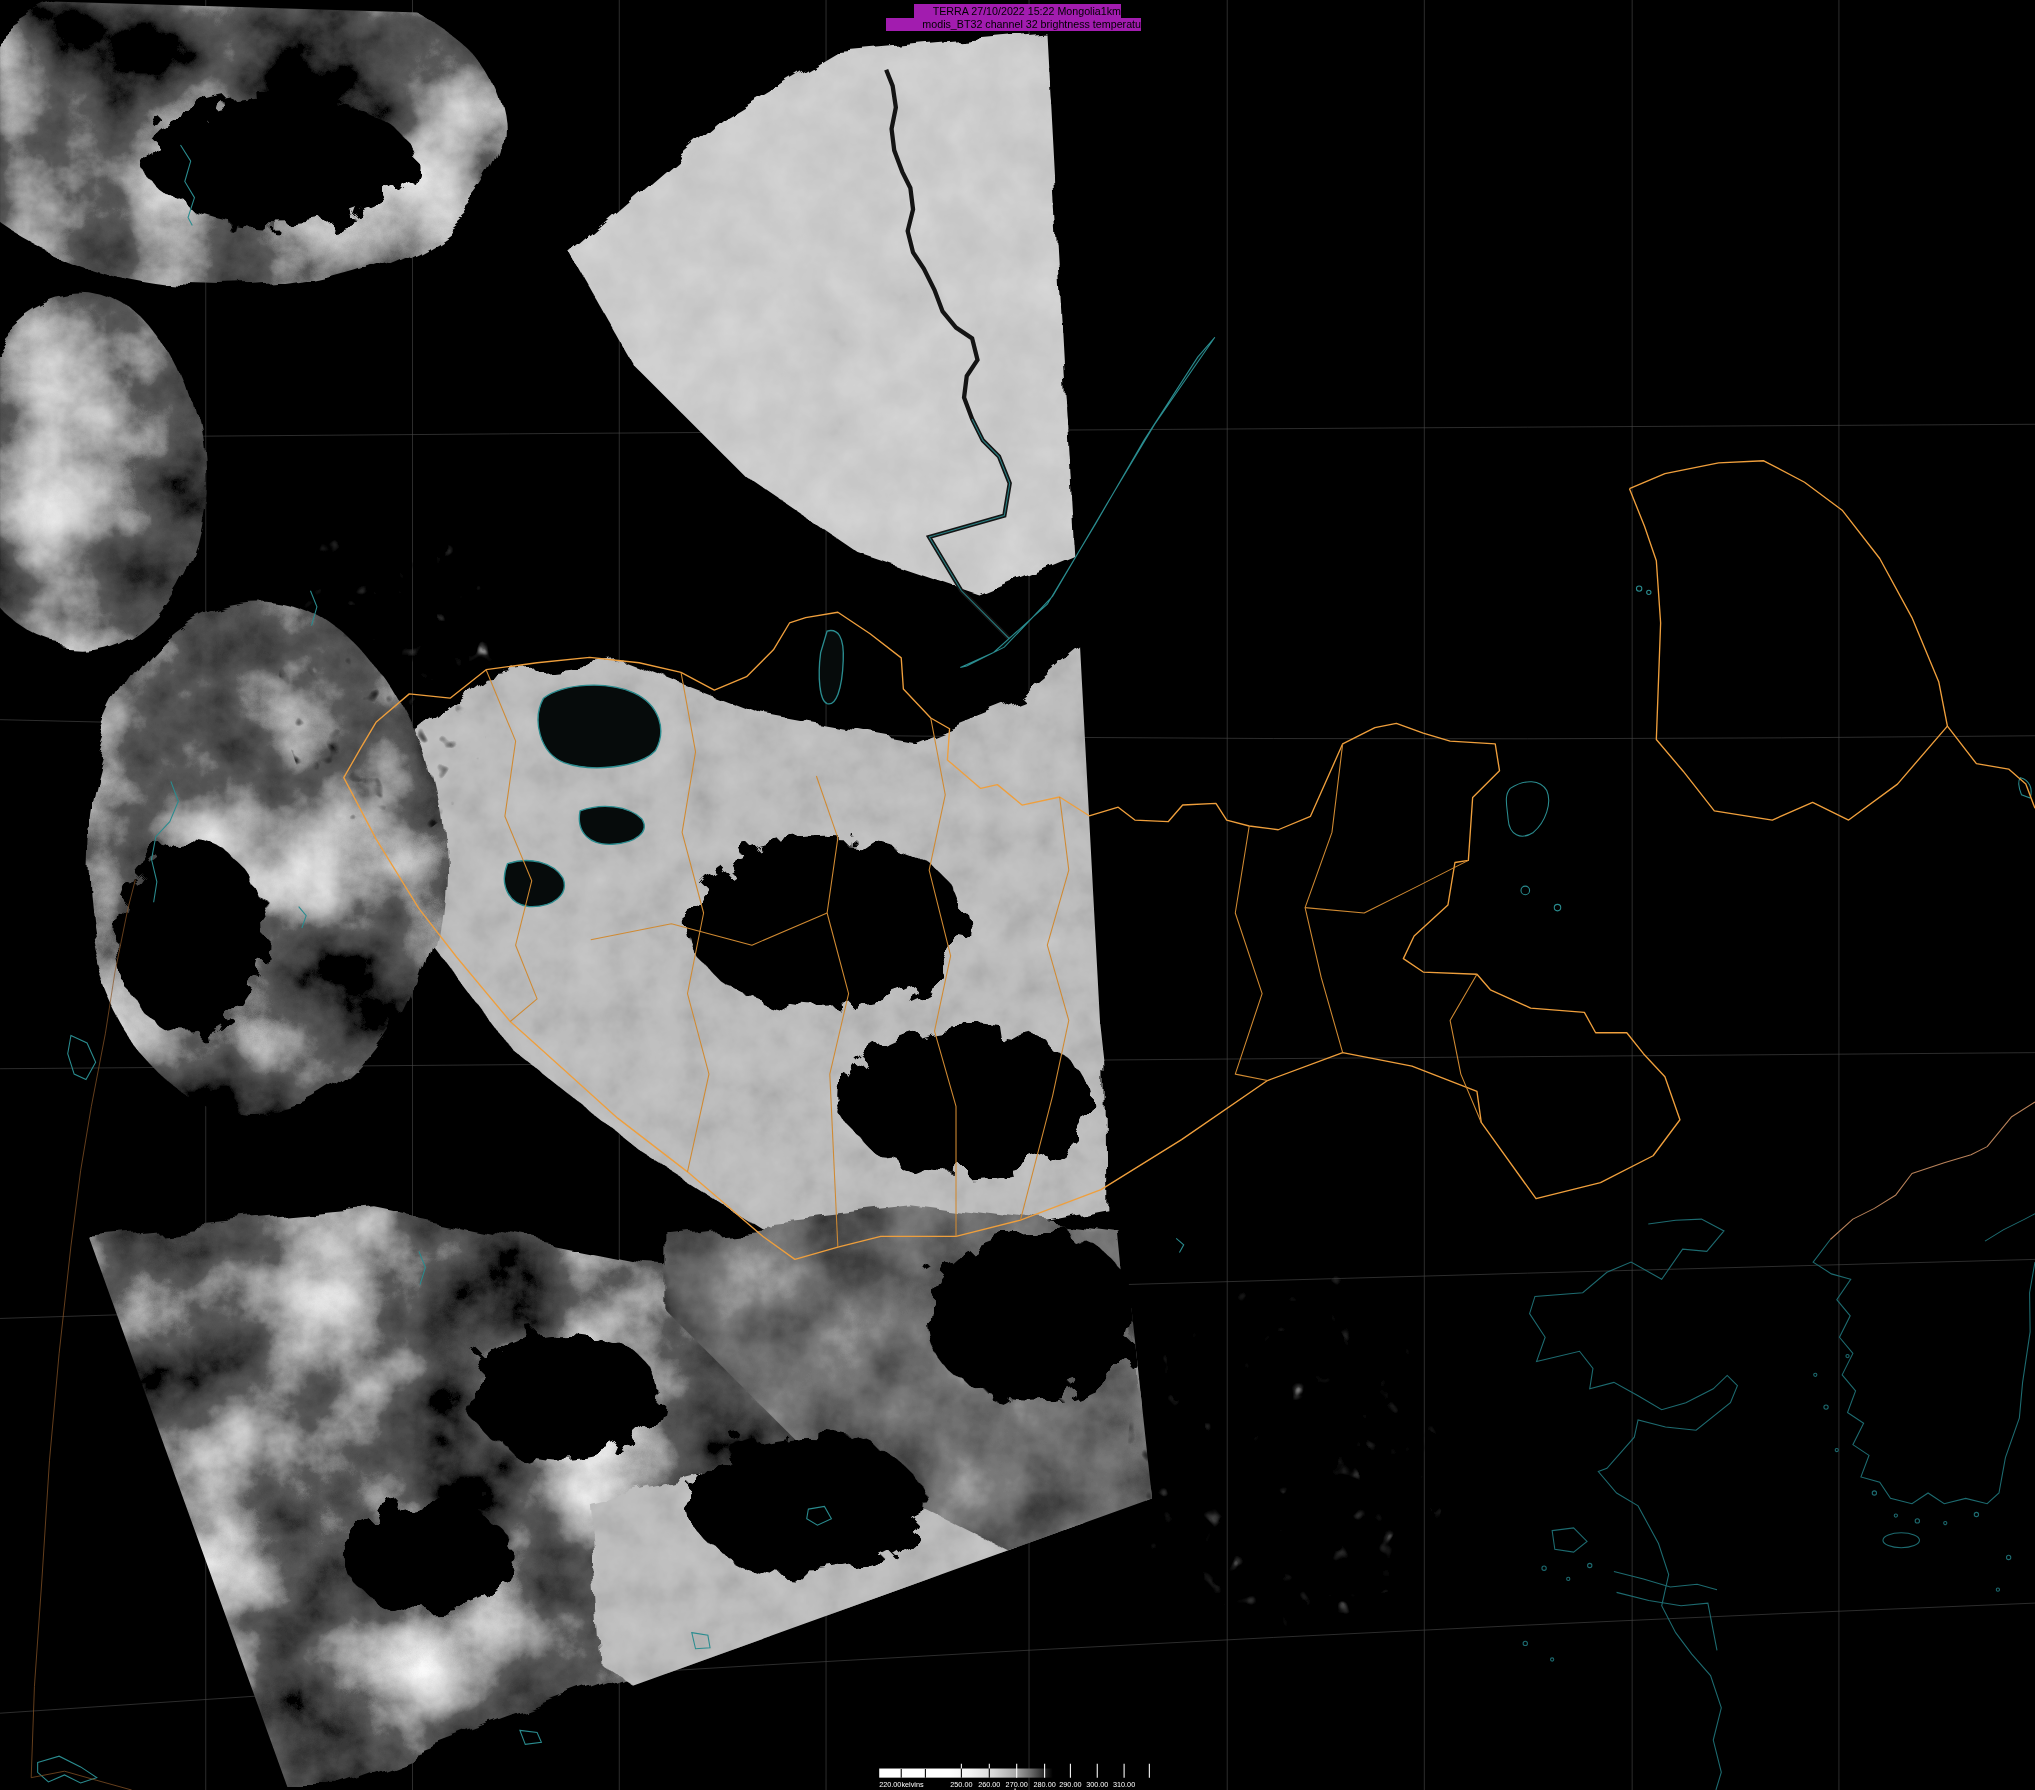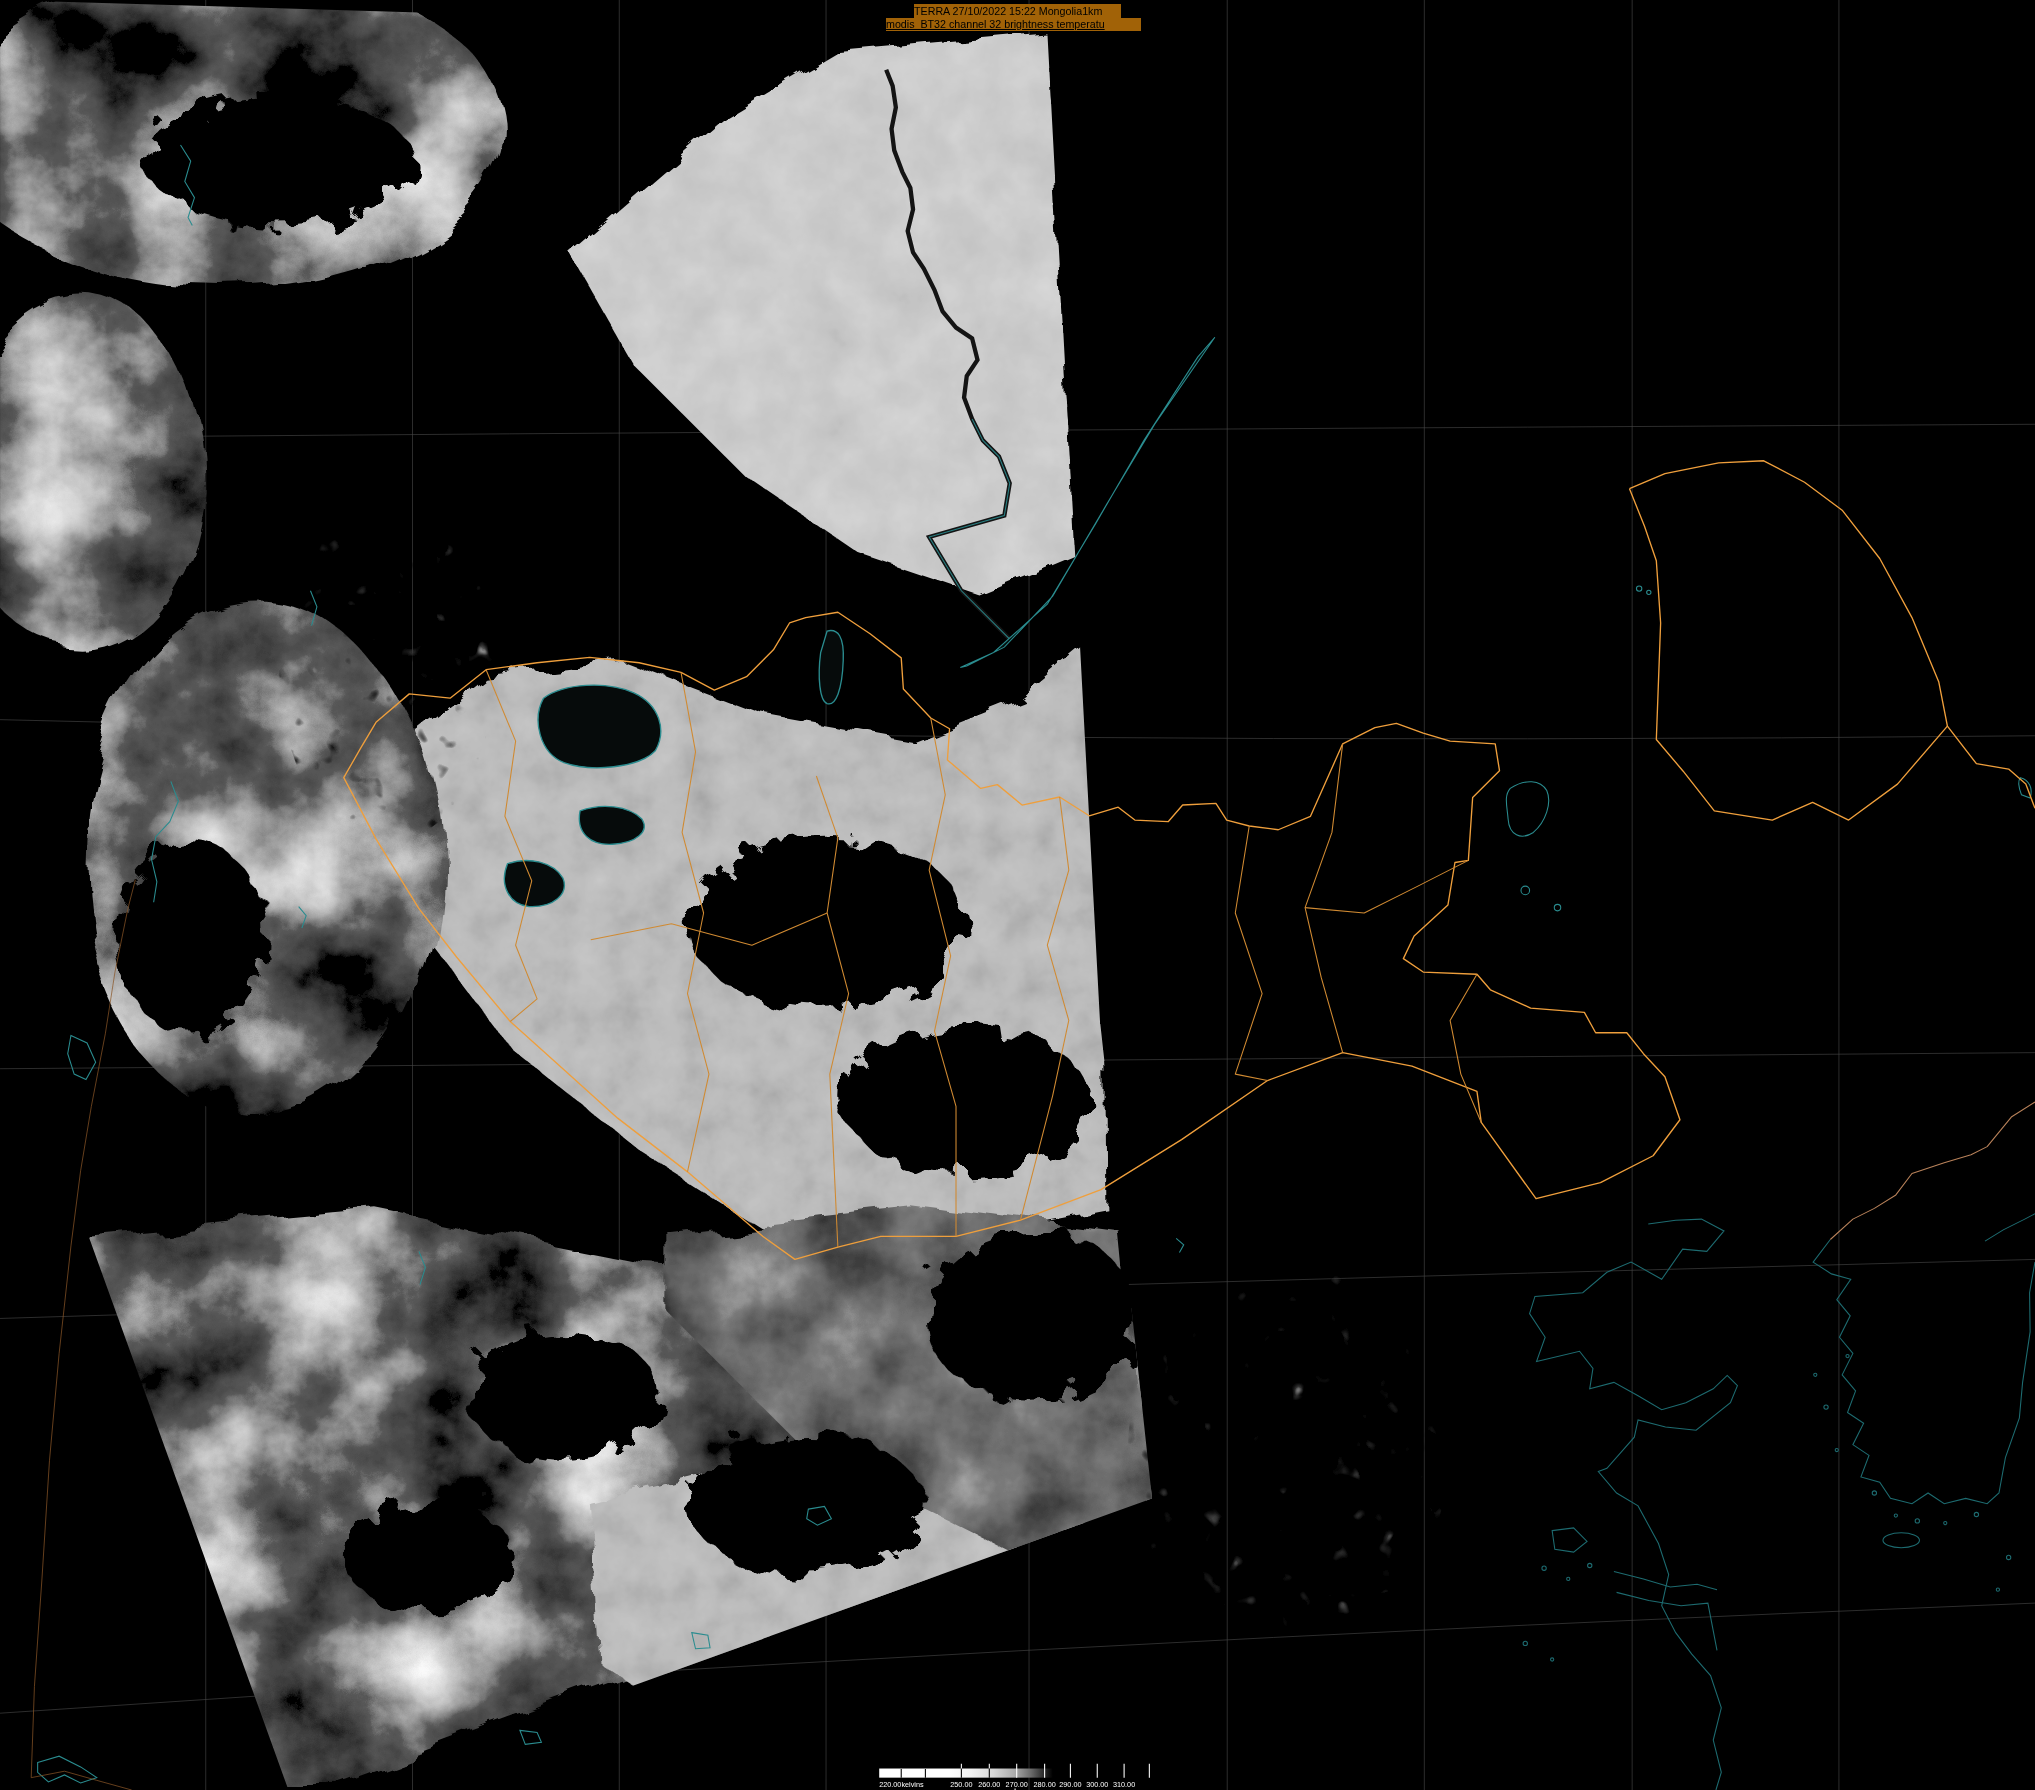--- a/index.html
+++ b/index.html
@@ -1,22 +1,22 @@
 <!DOCTYPE html>
 <html style="font-size:8.6px"><head>
 <meta charset="utf-8">
 <style>
   html,body{margin:0;padding:0;background:#000;}
   .stage{position:relative;width:2035px;height:1790px;background:#000;overflow:hidden;
          font-family:"Liberation Sans",sans-serif;}
   .stage svg{position:absolute;left:0;top:0;}
-  .title-box{position:absolute;background:#a16207;color:#000000;white-space:nowrap;
-             font:10.7px/14px "Liberation Sans",sans-serif;text-align:left;}
+  .title-box{position:absolute;background:#a21caf;color:#000000;white-space:nowrap;
+             font:10.7px/14px "Liberation Sans",sans-serif;text-align:right;}
   #title1{left:914px;top:3.8px;width:207px;height:14px;}
-  #title2{left:886px;top:18px;width:255px;height:13.4px;line-height:13.4px;text-decoration:underline;}
+  #title2{left:886px;top:18px;width:255px;height:13.4px;line-height:13.4px;}
   .bar-label{font:13.5px "Liberation Sans",sans-serif;}
 </style>
 </head>
 <body>
 
 <div class="stage">
 <svg width="2035" height="1790" viewBox="0 0 3789 3333">
   <defs>
     <clipPath id="swathClip">
       <polygon points="0,0 1950,58 1990,810 2048,1900 2092,2300 2145,2790 640,3333 537,3333 0,1845"></polygon>

